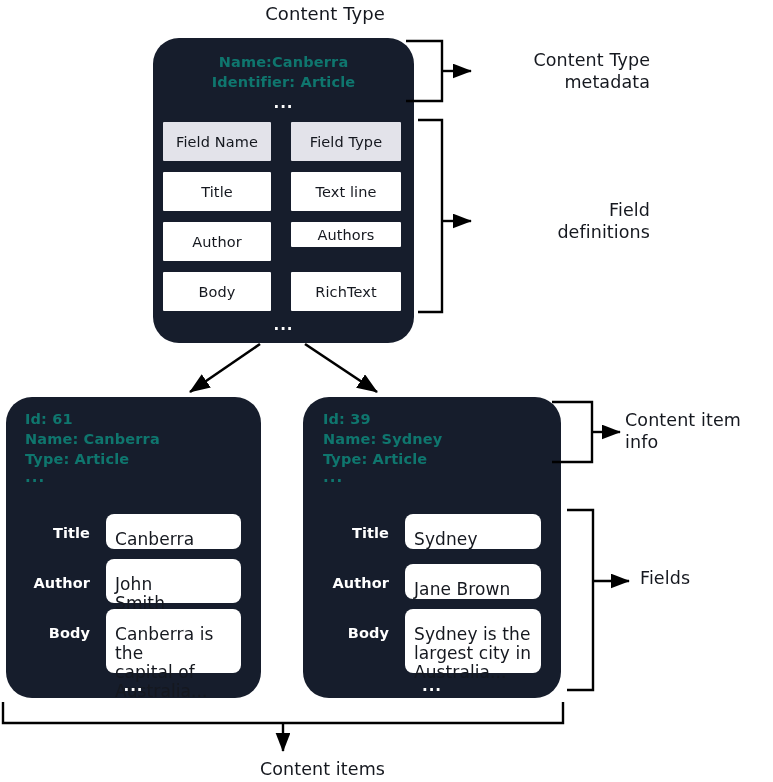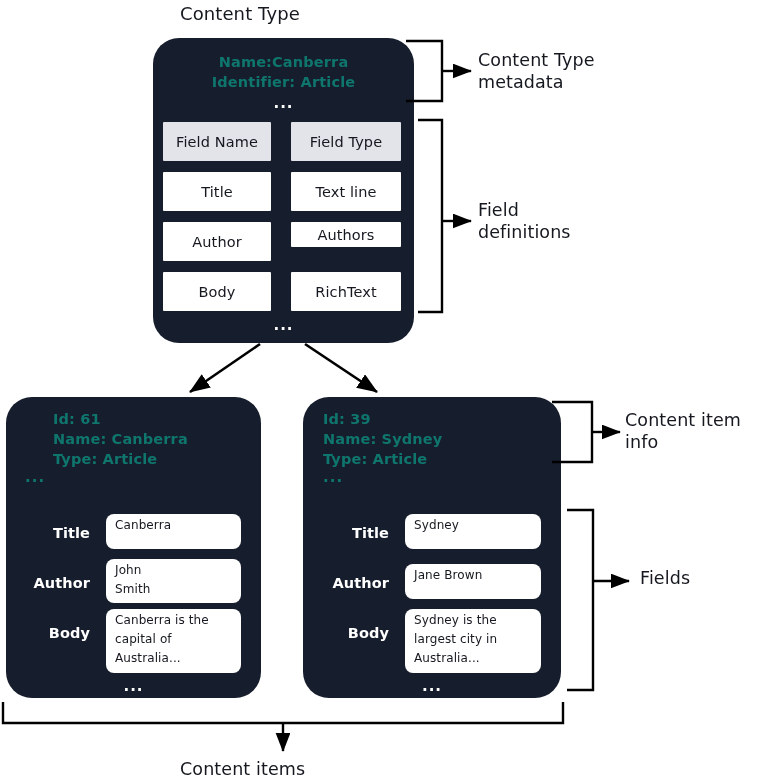--- a/index.html
+++ b/index.html
@@ -27,21 +27,21 @@
     background: #161d2c;
     border-radius: 26px;
   }
 
   
   .outer-label {
     position: absolute;
     color: #15181f;
     font-size: 17.5px;
     line-height: 1.28;
-    text-align: left;
+    text-align: right;
     letter-spacing: .1px;
     white-space: pre-line;
   }
 
   
   .meta {
     position: absolute;
     color: #0f766e;
     font-weight: bold;
     font-size: 14.5px;
@@ -83,23 +83,23 @@
     font-size: 14.5px;
     line-height: 20px;
     text-align: right;
     letter-spacing: .1px;
   }
   .field-box {
     position: absolute;
     background: #ffffff;
     border-radius: 8px;
     color: #15181f;
-    font-size: 12px;
+    font-size: 17px;
     line-height: 19px;
-    padding: 2px 9px;
+    padding: 16px 9px;
     box-sizing: border-box;
     letter-spacing: .1px;
     white-space: pre-line;
   }
 
   svg.overlay {
     position: absolute;
     left: 0; top: 0;
     width: 773px;
     height: 782px;
@@ -129,21 +129,21 @@
   <div class="chip cell" style="left:163px; top:222px; width:108px; height:39px;">Author</div>
   <div class="chip cell" style="left:291px; top:222px; width:110px; height:25px;">Authors</div>
 
   <div class="chip cell" style="left:163px; top:272px; width:108px; height:39px;">Body</div>
   <div class="chip cell" style="left:291px; top:272px; width:110px; height:39px;">RichText</div>
 
   <div class="ellipsis" style="left:158px; top:320px; width:251px;">...</div>
 
   <div class="card" style="left:6px; top:397px; width:255px; height:301px;"></div>
 
-  <div class="meta" style="left:25px; top:409px; width:220px;margin-left:28px;">Id: 61
+  <div class="meta" style="left:25px; top:409px; width:220px;">Id: 61
 Name: Canberra
 Type: Article</div>
 
   <div class="meta" style="left:25px; top:467px; width:60px; font-size:15px; letter-spacing:1px;">...</div>
 
   <div class="field-label" style="left:20px; top:523px; width:70px;">Title</div>
   <div class="field-box" style="left:106px; top:514px; width:135px; height:35px;">Canberra</div>
 
   <div class="field-label" style="left:20px; top:573px; width:70px;">Author</div>
   <div class="field-box" style="left:106px; top:559px; width:135px; height:44px;">John

